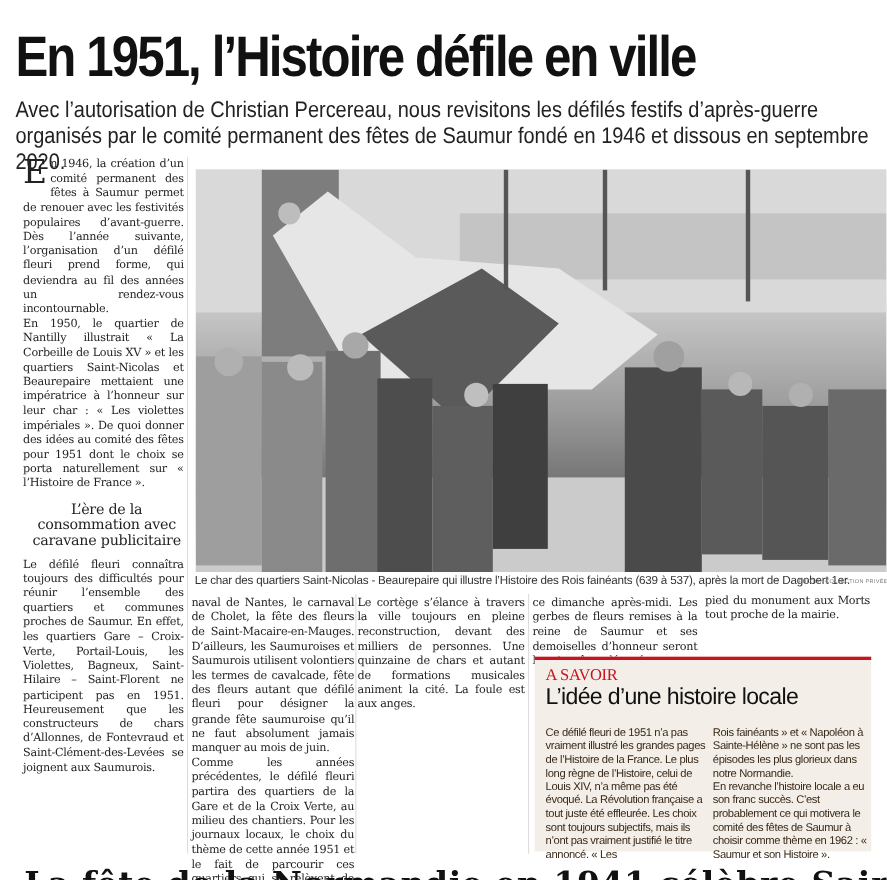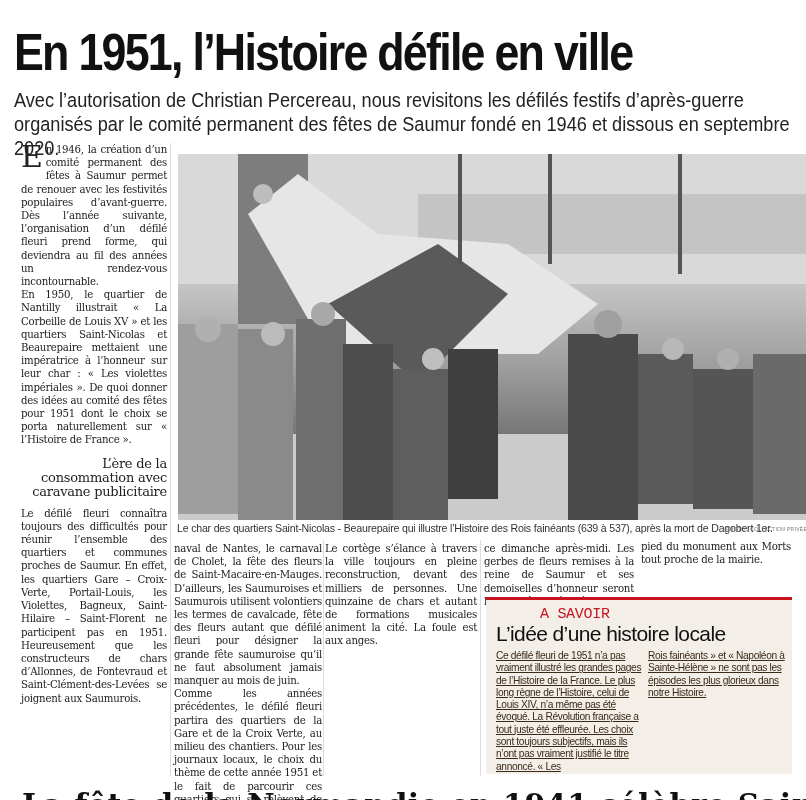--- a/index.html
+++ b/index.html
@@ -7,29 +7,29 @@
   .headline { position:absolute; left:14px; top:22px; margin:0; font-family:"Liberation Sans", sans-serif; font-weight:700; font-size:52px; letter-spacing:-2px; line-height:60px; transform:scaleX(0.86); transform-origin:left top; white-space:nowrap; color:#111; }
   .standfirst { position:absolute; left:14px; top:88px; width:880px; font-family:"Liberation Sans", sans-serif; font-size:20.5px; line-height:24px; color:#222; transform:scaleX(0.885); transform-origin:left top; margin:0; }
   .col { position:absolute; font-family:"DejaVu Serif", serif; font-size:10.2px; line-height:13.2px; text-align:justify; color:#222; letter-spacing:-0.25px; }
   .col p { margin:0; }
   .col1 { left:21px; top:143px; width:146px; }
   .col2 { left:174px; top:542px; width:148px; }
   .col3 { left:325px; top:542px; width:152px; }
   .col4 { left:484px; top:542px; width:150px; }
   .col5 { left:641px; top:540px; width:150px; }
   .dropcap { float:left; font-size:30px; line-height:26px; margin:1px 3px 0 0; font-weight:400; }
-  .subhead { font-family:"DejaVu Serif", serif; font-size:13px; line-height:14px; margin:10px 0 8px 6px !important; color:#222; text-align:right; }
+  .subhead { font-family:"DejaVu Serif", serif; font-size:13px; line-height:14px; margin:10px 0 8px 6px !important; color:#222; text-align:center; }
   .photo { position:absolute; left:178px; top:154px; width:628px; height:366px; overflow:hidden; background:linear-gradient(180deg,#d8d8d8 0%,#cfcfcf 30%,#9a9a9a 60%,#6f6f6f 80%,#b9b9b9 100%); }
   .photo svg { display:block; }
   .caption { position:absolute; left:177px; top:522px; font-family:"Liberation Sans", sans-serif; font-size:10.6px; color:#333; white-space:nowrap; letter-spacing:-0.2px; }
   .credit { position:absolute; left:726px; top:526px; font-family:"Liberation Sans", sans-serif; font-size:5px; color:#777; letter-spacing:0.3px; text-transform:uppercase; white-space:nowrap; }
   .box { position:absolute; left:486px; top:597px; width:306px; height:174px; background:#f3efe8; border-top:3px solid #c8141e; }
-  .box-kicker { position:absolute; left:10px; top:6px; font-family:Liberation Mono, monospace; font-size:15px; color:#c8141e; letter-spacing:-0.3px;margin-left:44px; }
+  .box-kicker { position:absolute; left:10px; top:6px; font-family:Liberation Serif, serif; font-size:15px; color:#c8141e; letter-spacing:-0.3px; }
   .box-title { position:absolute; left:10px; top:22px; font-family:Liberation Sans, sans-serif; font-size:21px; color:#111; letter-spacing:-0.6px; white-space:nowrap; }
-  .box-col { position:absolute; top:50px; width:146px; font-family:"Liberation Sans", sans-serif; font-size:10.2px; line-height:12.3px; color:#3a2a1a; letter-spacing:-0.35px;text-decoration:underline; }
+  .box-col { position:absolute; top:61px; width:146px; font-family:"Liberation Sans", sans-serif; font-size:10.2px; line-height:12.3px; color:#3a2a1a; letter-spacing:-0.35px; }
   .box-col p { margin:0; }
   .box-col1 { left:10px; }
   .box-col2 { left:162px; }
   .rule { position:absolute; top:143px; width:1px; height:633px; background:#ddd; }
   .bottom-head { position:absolute; left:22px; top:787px; font-family:"DejaVu Serif", serif; font-weight:700; font-size:30px; color:#111; white-space:nowrap; letter-spacing:0.5px; }
 </style>
 </head>
 <body>
 
 <h1 class="headline">En 1951, l’Histoire défile en ville</h1>
@@ -96,21 +96,22 @@
 <div class="caption">Le char des quartiers Saint-Nicolas - Beaurepaire qui illustre l’Histoire des Rois fainéants (639 à 537), après la mort de Dagobert 1er.</div>
 <div class="credit">Photo : Collection privée</div>
 
 <div class="box">
   <div class="box-kicker">A SAVOIR</div>
   <div class="box-title">L’idée d’une histoire locale</div>
   <div class="box-col box-col1">
       <p>Ce défilé fleuri de 1951 n’a pas vraiment illustré les grandes pages de l’Histoire de la France. Le plus long règne de l’Histoire, celui de Louis XIV, n’a même pas été évoqué. La Révolution française a tout juste été effleurée. Les choix sont toujours subjectifs, mais ils n’ont pas vraiment justifié le titre annoncé. « Les</p>
     </div>
   <div class="box-col box-col2">
-      <p>Rois fainéants » et « Napoléon à Sainte-Hélène » ne sont pas les épisodes les plus glorieux dans notre Histoire.</p>
+      <p>Rois fainéants » et « Napoléon à Sainte-Hélène » ne sont pas les épisodes les plus glorieux dans notre Normandie.</p>
+      <p>En revanche l’histoire locale a eu son franc succès. C’est probablement ce qui motivera le comité des fêtes de Saumur à choisir comme thème en 1962 : « Saumur et son Histoire ».</p>
     </div>
 </div>
 
 <div class="bottom-head">La fête de la Normandie en 1941 célèbre Saint-Louis</div>
 
 <div class="rule" style="left:170px"></div>
 <div class="rule" style="left:323px;top:540px;height:236px"></div>
 <div class="rule" style="left:480px;top:540px;height:236px"></div>
 
 </body></html>

